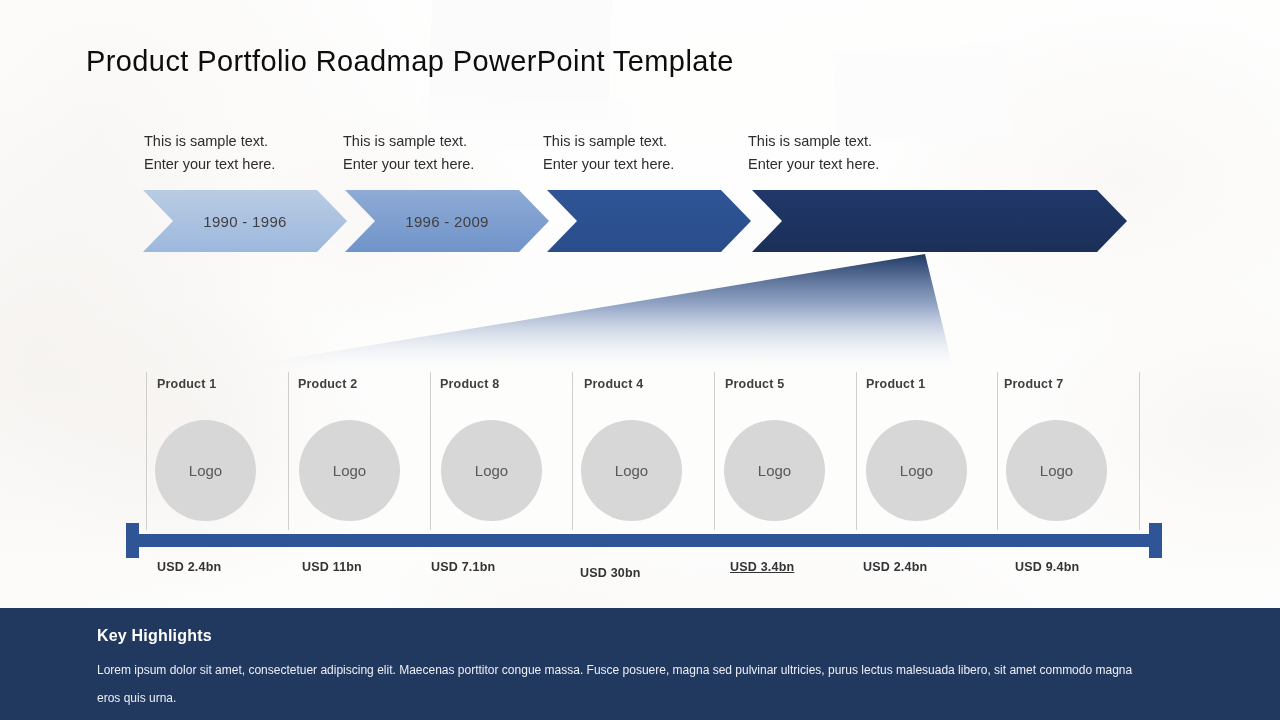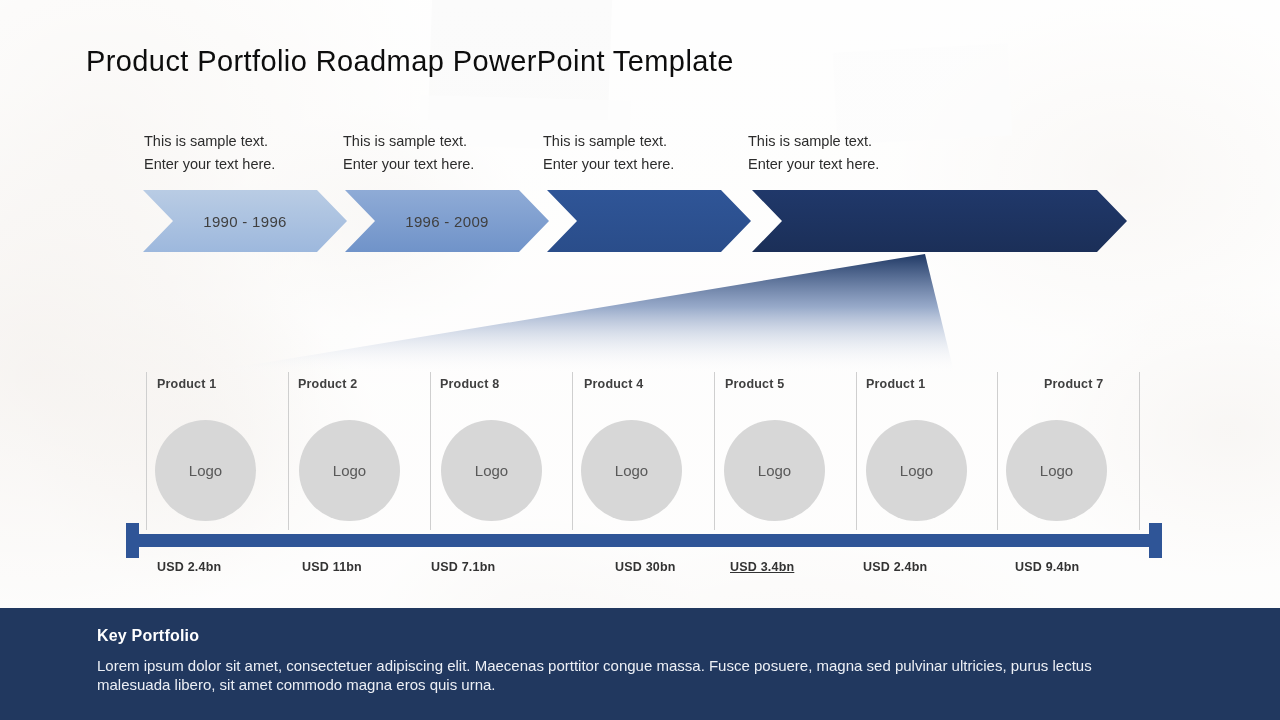--- a/index.html
+++ b/index.html
@@ -100,21 +100,21 @@
   #footer {
     position:absolute; left:0; top:608px; width:1280px; height:112px;
     background:#21385f;
   }
   #footer-title {
     position:absolute; left:97px; top:19px;
     font-size:16px; font-weight:bold; color:#ffffff; letter-spacing:.2px;
   }
   #footer-body {
     position:absolute; left:97px; top:48px; width:1060px;
-    font-size:15px; line-height:19px; color:#eceff5;
+    font-size:12px; line-height:28px; color:#eceff5;
   }
 </style>
 </head>
 <body>
 
 <div id="bg-photo">
   <div class="paper-a"></div>
   <div class="paper-b"></div>
   <div class="paper-c"></div>
   <div class="veil"></div>
@@ -206,41 +206,41 @@
     <div class="vdiv" style="left:856px;"></div>
     <div class="vdiv" style="left:997px;"></div>
     <div class="vdiv" style="left:1139px;"></div>
 
     <div class="product-label" style="left:157px;">Product 1</div>
     <div class="product-label" style="left:298px;">Product 2</div>
     <div class="product-label" style="left:440px;">Product 8</div>
     <div class="product-label" style="left:560px;margin-left:24px;">Product 4</div>
     <div class="product-label" style="left:725px;">Product 5</div>
     <div class="product-label" style="left:866px;">Product 1</div>
-    <div class="product-label" style="left:1044px;text-align:right;">Product 7</div>
+    <div class="product-label" style="left:1004px;text-align:right;">Product 7</div>
 
     <div class="logo-circle" style="left:155px;top:48px;">Logo</div>
     <div class="logo-circle" style="left:299px;top:48px;">Logo</div>
     <div class="logo-circle" style="left:441px;top:48px;">Logo</div>
     <div class="logo-circle" style="left:581px;top:48px;">Logo</div>
     <div class="logo-circle" style="left:724px;top:48px;">Logo</div>
     <div class="logo-circle" style="left:866px;top:48px;">Logo</div>
     <div class="logo-circle" style="left:1006px;top:48px;">Logo</div>
   </div>
 
   <div class="axis-cap" style="left:126px;"></div>
   <div id="axis-bar"></div>
   <div class="axis-cap" style="left:1149px;"></div>
 
   <div class="usd-label" style="left:157px;">USD 2.4bn</div>
   <div class="usd-label" style="left:302px;">USD 11bn</div>
   <div class="usd-label" style="left:431px;">USD 7.1bn</div>
-  <div class="usd-label" style="left:615px;">USD 30bn</div>
+  <div class="usd-label" style="left:580px;margin-top:6px;">USD 30bn</div>
   <div class="usd-label" style="left:730px;text-decoration:underline;">USD 3.4bn</div>
   <div class="usd-label" style="left:863px;">USD 2.4bn</div>
   <div class="usd-label" style="left:1015px;">USD 9.4bn</div>
 
   <div id="footer">
-    <div id="footer-title">Key Portfolio</div>
+    <div id="footer-title">Key Highlights</div>
     <div id="footer-body">Lorem ipsum dolor sit amet, consectetuer adipiscing elit. Maecenas porttitor congue massa. Fusce posuere, magna sed pulvinar ultricies, purus lectus malesuada libero, sit amet commodo  magna eros quis urna.</div>
   </div>
 
 </div>
 
 </body></html>

